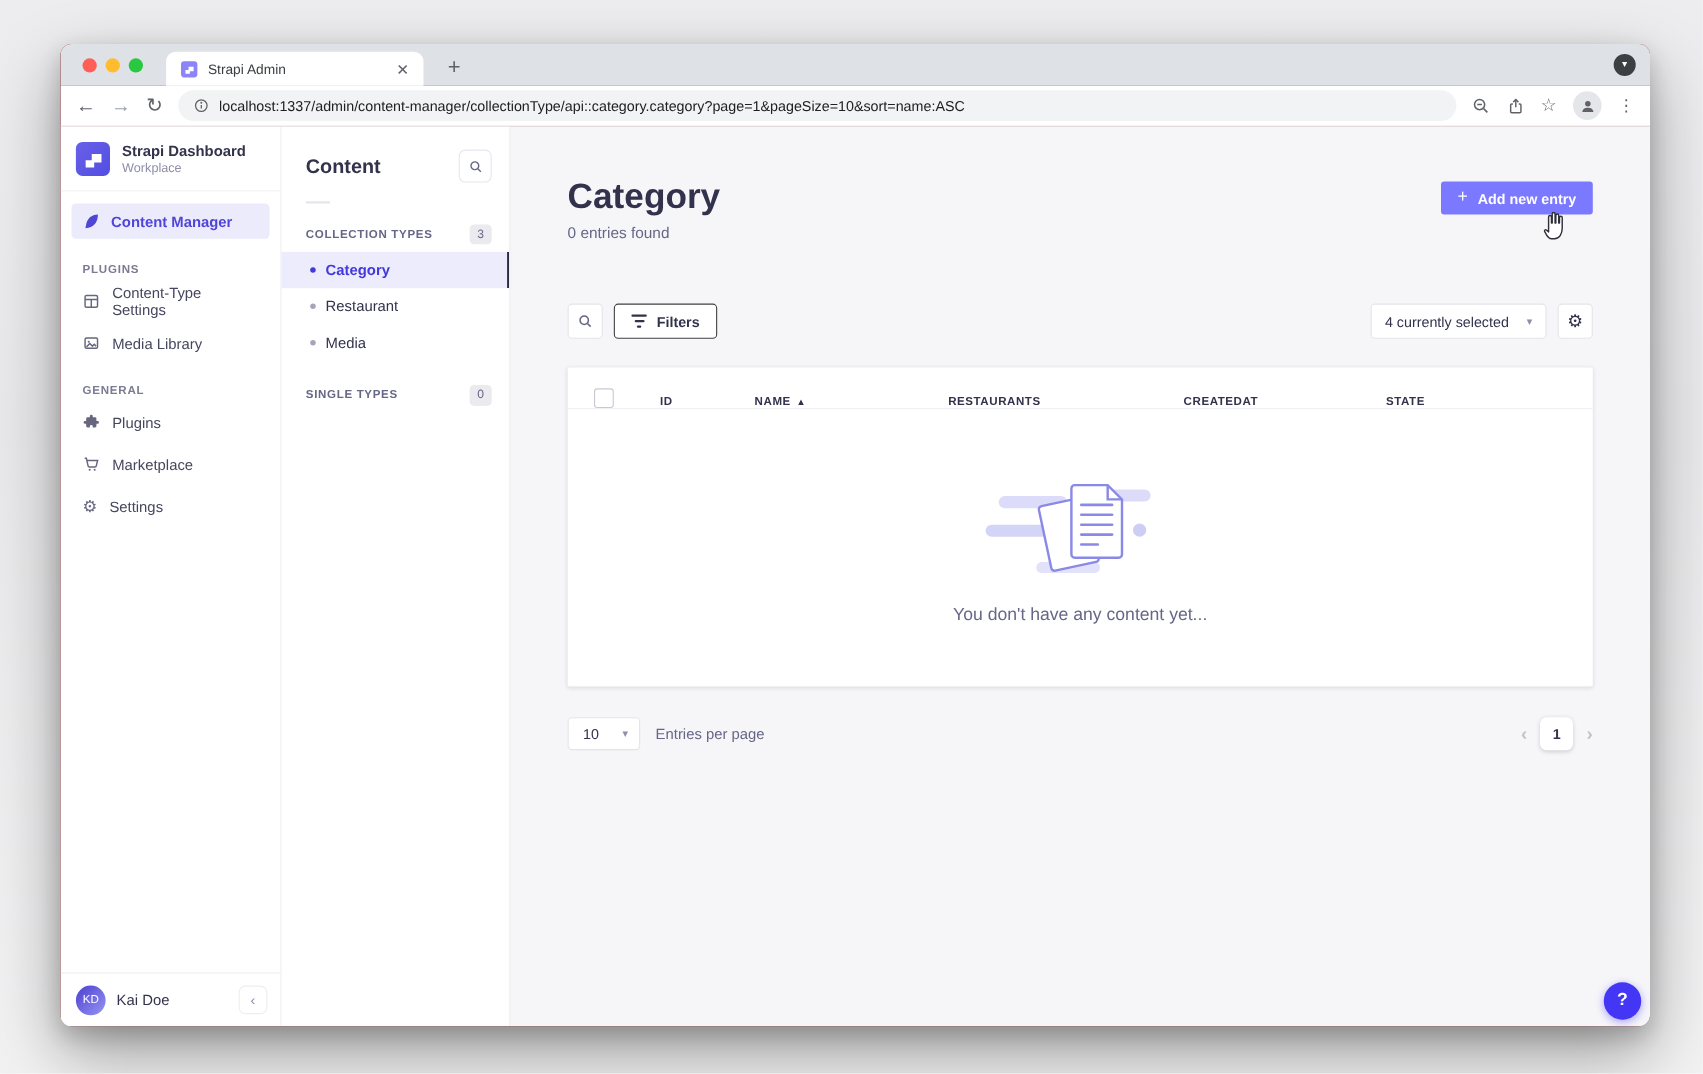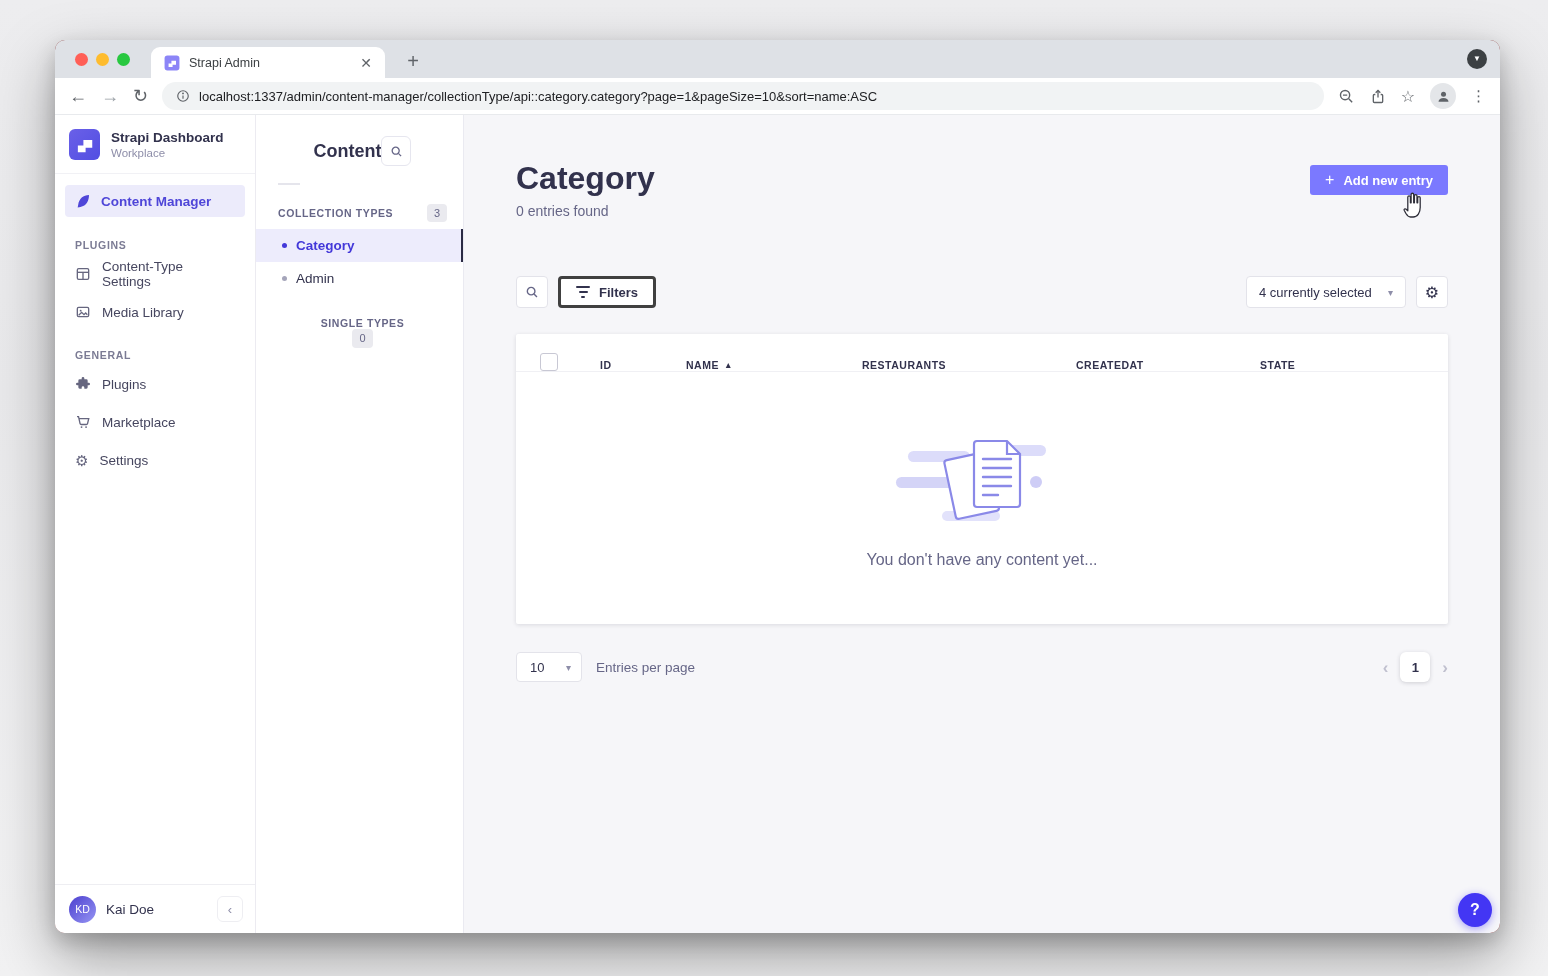--- a/index.html
+++ b/index.html
@@ -54,42 +54,42 @@
   .side-section { font-size:10.5px; font-weight:bold; letter-spacing:.7px; color:#7b7b94; padding:18px 0 4px 20px; }
   .side-item { height:38px; display:flex; align-items:center; gap:11px; padding:0 20px; color:#66667f; }
   .side-item .lbl { font-size:13.5px; color:#46465f; }
   .side-spacer { flex:1; }
   .userbar { border-top:1px solid #eeeef2; height:49px; display:flex; align-items:center; padding:0 12px 0 14px; gap:10px; }
   .kd-avatar { width:27px; height:27px; border-radius:50%; background:linear-gradient(135deg,#5a50d6 20%,#8f8df0 90%); color:#fff; font-size:10.5px; font-weight:normal; display:flex; align-items:center; justify-content:center; flex:0 0 auto; }
   .user-name { font-size:13.5px; color:#32324d; flex:1; }
   .collapse-btn { width:26px; height:26px; border:1px solid #eeeef2; border-radius:6px; background:#fff; color:#8e8ea9; font-size:13px; display:flex; align-items:center; justify-content:center; }
   
   .subnav { width:208px; background:#fff; border-right:1px solid #eaeaf1; flex:0 0 auto; padding-top:21px; }
-  .subnav-head { display:flex; align-items:center; justify-content:center; padding:0 16px 0 22px; }
+  .subnav-head { display:flex; align-items:center; justify-content:space-between; padding:0 16px 0 22px; }
   .subnav-title { font-size:18px; font-weight:bold; color:#32324d; }
   .icon-btn-sm { width:30px; height:30px; border:1px solid #e6e6ef; border-radius:6px; background:#fff; display:flex; align-items:center; justify-content:center; color:#666687; }
   .subnav-divider { width:22px; height:2px; background:#e5e5ec; margin:17px 0 6px 22px; }
   .group-row { display:flex; align-items:center; justify-content:space-between; padding:13px 16px 7px 22px; }
   .group-lbl { font-size:10.5px; font-weight:bold; letter-spacing:.6px; color:#666687; }
   .badge { background:#eaeaef; border-radius:4px; font-size:11px; color:#666687; padding:2px 7px; line-height:1.3; }
   .ct-item { position:relative; height:33px; display:flex; align-items:center; padding-left:40px; font-size:13.5px; color:#32324d; }
   .ct-item .dot { position:absolute; left:26px; width:5px; height:5px; border-radius:50%; background:#a5a5ba; }
   .ct-item.active { background:#edecfc; color:#4338d9; font-weight:bold; box-shadow:inset -2px 0 0 #2a2a44; }
   .ct-item.active .dot { background:#4338d9; }
   
   .main { flex:1; padding:0 52px; position:relative; overflow:hidden; }
   .main-head { margin-top:46px; display:flex; justify-content:space-between; align-items:flex-start; }
   .page-title { font-size:32px; font-weight:bold; color:#32324d; line-height:1.1; }
   .page-sub { margin-top:7px; font-size:14px; color:#666687; }
   .add-btn { margin-top:4px; height:30px; background:#7b79ff; border:none; border-radius:3px; color:#fff; font-size:13px; font-weight:bold; display:flex; align-items:center; gap:9px; padding:0 15px; font-family:inherit; }
   .add-btn .plus { font-size:16px; font-weight:normal; line-height:1; margin-top:-1px; }
   .filter-row { margin-top:57px; display:flex; align-items:center; justify-content:space-between; }
   .fr-left, .fr-right { display:flex; align-items:center; gap:10px; }
   .sq-btn { width:32px; height:32px; background:#fff; border:1px solid #e3e3ea; border-radius:4px; display:flex; align-items:center; justify-content:center; color:#666687; }
-  .filters-btn { height:32px; background:#fff; border:3px solid #404040; border-radius:4px; display:flex; align-items:center; gap:9px; padding:0 15px; font-size:13px; font-weight:bold; color:#32324d; font-family:inherit; }
+  .filters-btn { height:32px; background:#fff; border:1px solid #404040; border-radius:4px; display:flex; align-items:center; gap:9px; padding:0 15px; font-size:13px; font-weight:bold; color:#32324d; font-family:inherit; }
   .filter-glyph { display:flex; flex-direction:column; gap:3px; align-items:center; }
   .filter-glyph i { display:block; height:2px; background:#32324d; border-radius:1px; }
   .filter-glyph i:nth-child(1){width:14px;} .filter-glyph i:nth-child(2){width:9px;} .filter-glyph i:nth-child(3){width:4px;}
   .select-box { height:32px; min-width:160px; background:#fff; border:1px solid #e3e3ea; border-radius:4px; display:flex; align-items:center; justify-content:space-between; gap:12px; padding:0 12px; font-size:13px; color:#32324d; }
   .caret { color:#8e8ea9; font-size:10px; }
   .gear-btn { font-size:16px; color:#32324d; }
   
   .table-card { margin-top:26px; background:#fff; border-radius:2px; box-shadow:0 1px 4px rgba(33,33,52,.13); }
   .thead { height:38px; display:flex; align-items:flex-end; border-bottom:1px solid #f0f0f4; padding-left:24px; }
   .th { font-size:10.5px; font-weight:bold; letter-spacing:.5px; color:#32324d; }
@@ -265,23 +265,27 @@
       <div class="group-row">
         <span class="group-lbl">COLLECTION TYPES</span>
         <span class="badge">3</span>
       </div>
       <div class="ct-item active">
         <span class="dot"></span>
         <span>Category</span>
       </div>
       <div class="ct-item">
         <span class="dot"></span>
-        <span>Admin</span>
-      </div>
-      <div class="group-row" style="padding-top:22px;flex-direction:column;">
+        <span>Restaurant</span>
+      </div>
+      <div class="ct-item">
+        <span class="dot"></span>
+        <span>Media</span>
+      </div>
+      <div class="group-row" style="padding-top:22px;">
         <span class="group-lbl">SINGLE TYPES</span>
         <span class="badge">0</span>
       </div>
     </div>
 
     <div class="main">
       <div class="main-head">
         <div>
           <div class="page-title">Category</div>
           <div class="page-sub">0 entries found</div>

